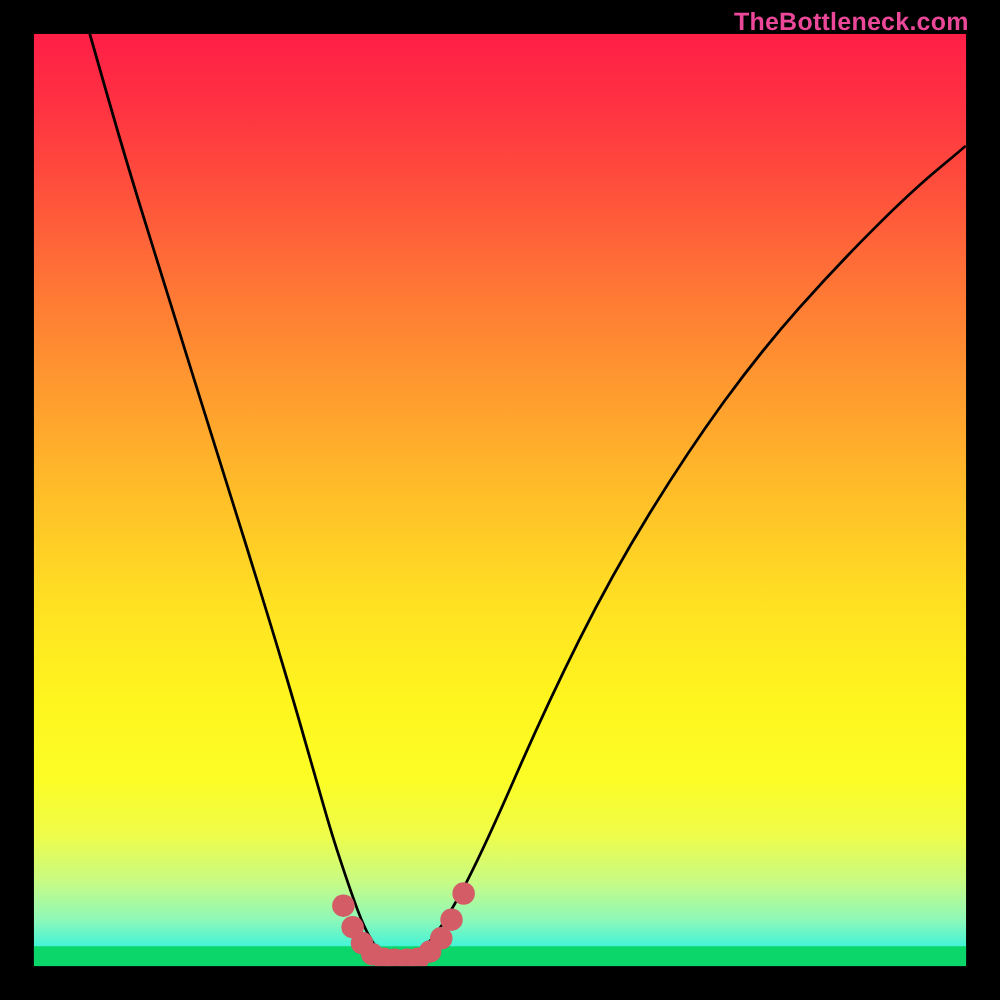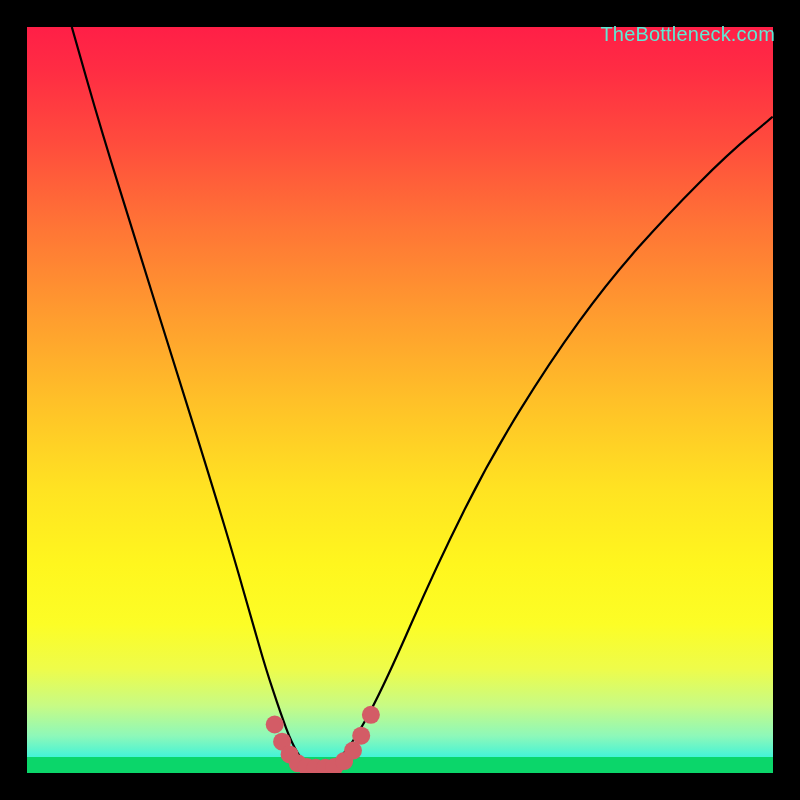--- a/index.html
+++ b/index.html
@@ -52,26 +52,26 @@
     bottom: 0;
     height: 16px;
     background: #0bd66a;
   }
   .curve {
     position: absolute;
     inset: 0;
   }
   .watermark {
     position: absolute;
-    top: 23px;
+    top: 7px;
     right: 25px;
-    color: #5eead4;
+    color: #ec4899;
     font-size: 20px;
     letter-spacing: 0.2px;
-    font-weight: 400;
+    font-weight: 700;
   }
 </style>
 </head>
 <body>
 
 <div class="frame">
   <div class="plot-area">
     <div class="gradient"></div>
     <div class="green-strip"></div>
     <svg class="curve" viewBox="0 0 746 746" preserveAspectRatio="none">

